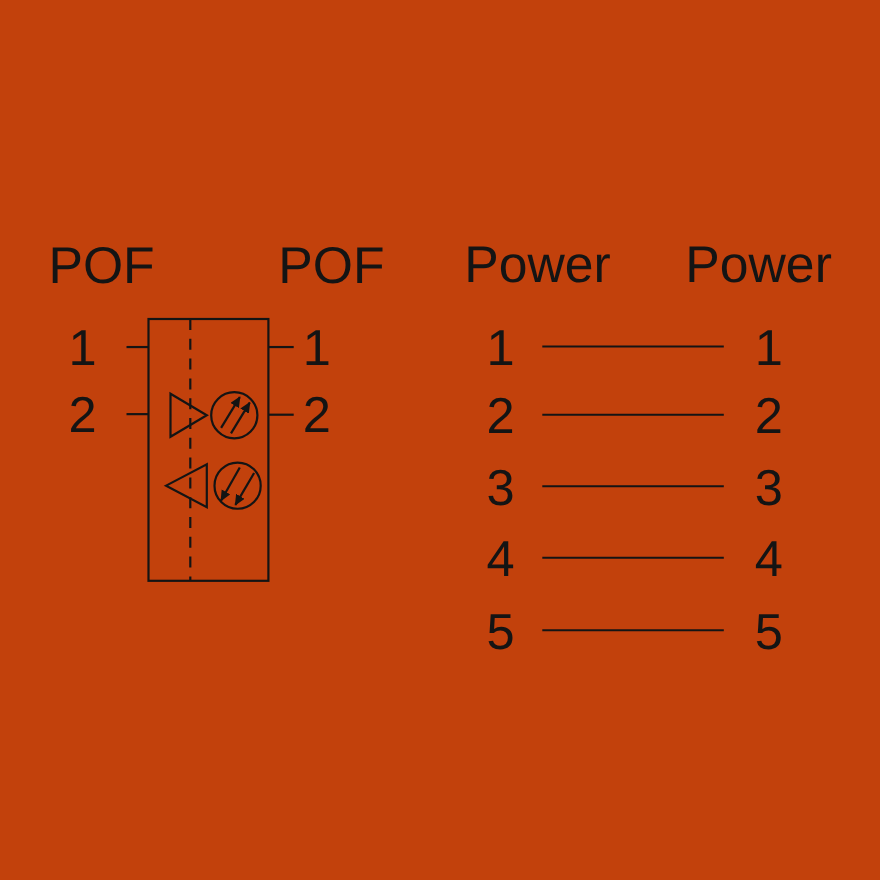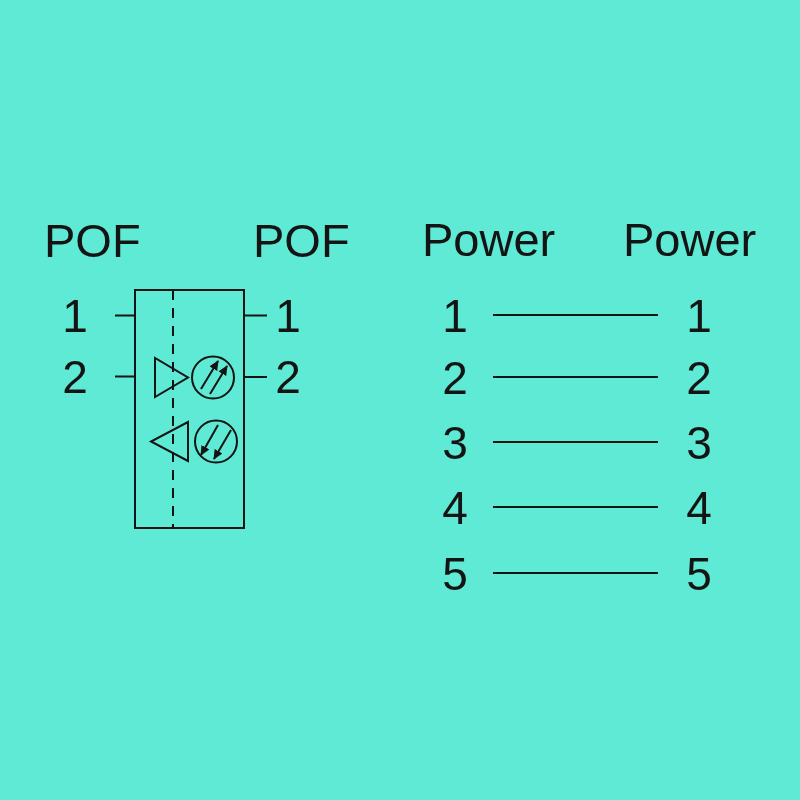--- a/index.html
+++ b/index.html
@@ -4,21 +4,21 @@
 <style>
   html, body {
     margin: 0;
     padding: 0;
     background: #ffffff;
   }
   .canvas {
     position: relative;
     width: 800px;
     height: 800px;
-    background: #5eead4;
+    background: #c2410c;
     overflow: hidden;
   }
   svg {
     display: block;
   }
   svg text {
     font-family: "Liberation Sans", sans-serif;
     fill: #141414;
   }
   text.title {

